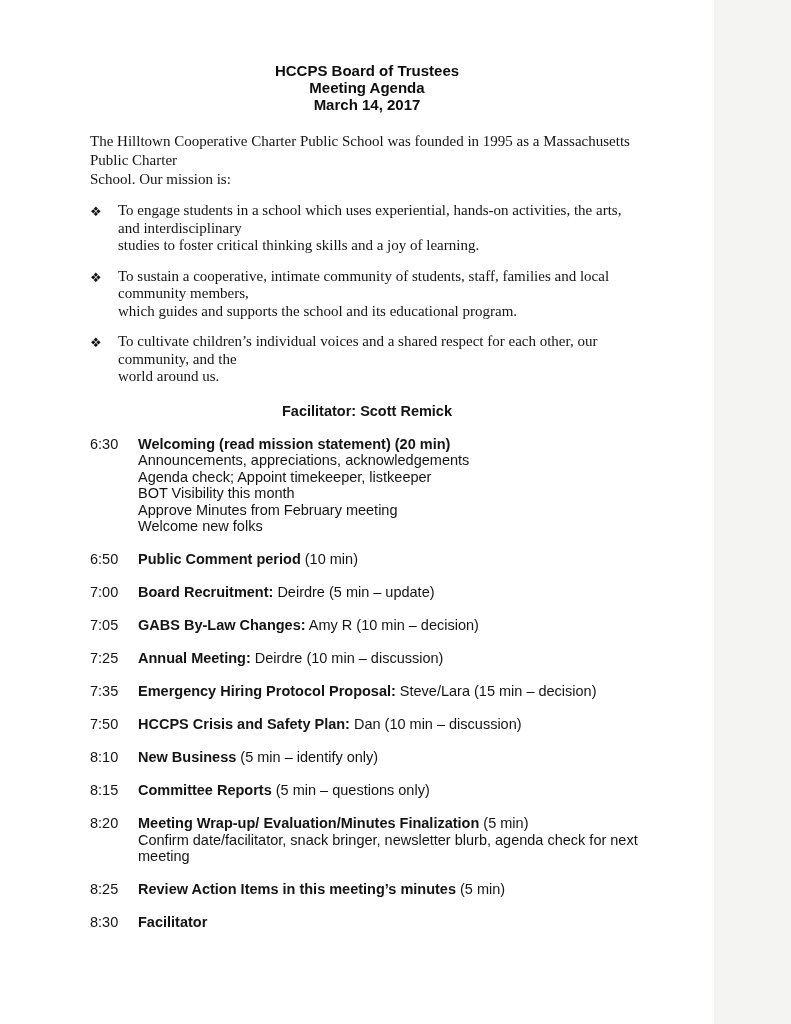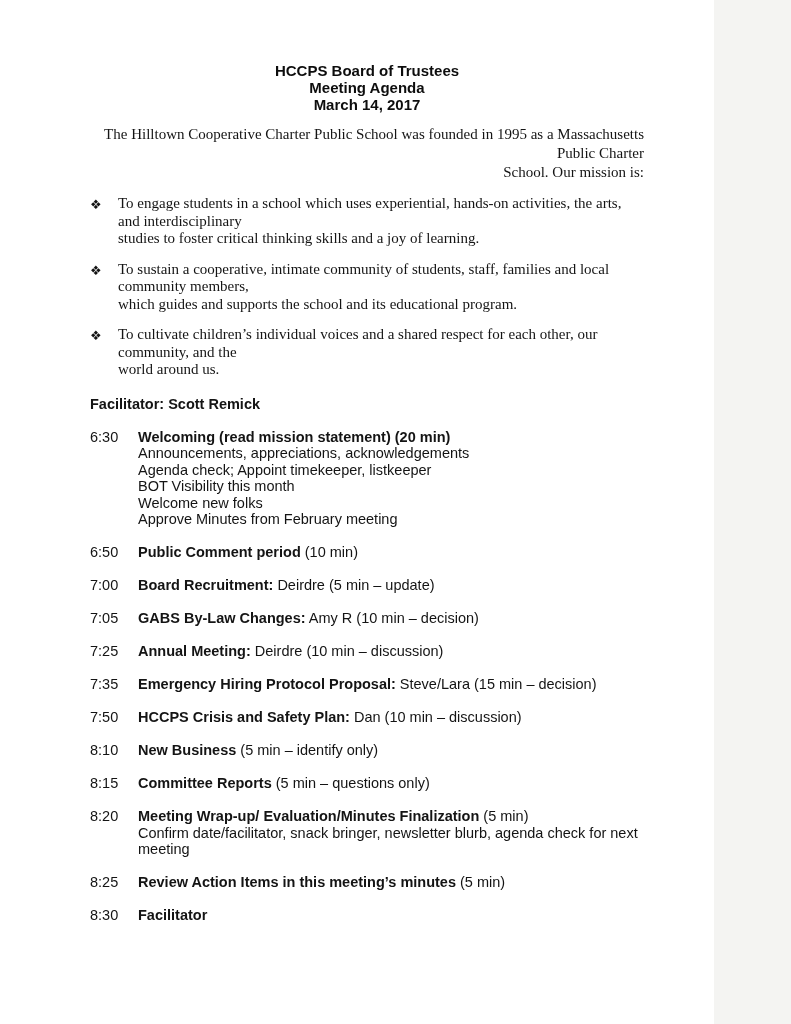--- a/index.html
+++ b/index.html
@@ -22,26 +22,25 @@
   .doc-header{
     text-align:center;
     font-weight:bold;
     font-size:15px;
     line-height:17px;
     font-family:"Liberation Sans",sans-serif;
     color:#0d0d0d;
   }
   
   .intro{
-    margin-top:12px;
+    margin-top:19px;
     font-family:"Liberation Serif",serif;
     font-size:15px;
     line-height:19px;
     white-space:pre-line;
-    text-align:right;
   }
   
   .bullets{margin-top:2px;}
   .bullet{
     display:flex;
     margin-top:13px;
     font-family:"Liberation Serif",serif;
     font-size:15px;
     line-height:17.5px;
   }
@@ -54,20 +53,21 @@
   .bullet-text{
     flex:1;
     white-space:pre-line;
   }
   
   .facilitator{
     margin-top:17px;
     font-weight:bold;
     font-size:14.5px;
     line-height:16.5px;
+    text-align:center;
   }
   
   .agenda{
     margin-top:10px;
     font-size:14.5px;
     line-height:16.5px;
   }
   .agenda-item{margin-top:16.5px;}
   .agenda-row{display:flex;}
   .agenda-time{
@@ -118,22 +118,22 @@
     <div class="agenda">
 
       <div class="agenda-item">
         <div class="agenda-row">
             <span class="agenda-time">6:30</span>
             <span class="agenda-body"><span class="agenda-title">Welcoming (read mission statement) (20 min)</span><span class="agenda-detail"></span></span>
           </div>
         <div class="agenda-sub">Announcements, appreciations, acknowledgements</div>
         <div class="agenda-sub">Agenda check; Appoint timekeeper, listkeeper</div>
         <div class="agenda-sub">BOT Visibility this month</div>
+        <div class="agenda-sub">Approve Minutes from February meeting</div>
         <div class="agenda-sub">Welcome new folks</div>
-        <div class="agenda-sub">Approve Minutes from February meeting</div>
       </div>
 
       <div class="agenda-item">
         <div class="agenda-row">
             <span class="agenda-time">6:50</span>
             <span class="agenda-body"><span class="agenda-title">Public Comment period</span><span class="agenda-detail"> (10 min)</span></span>
           </div>
       </div>
 
       <div class="agenda-item">

